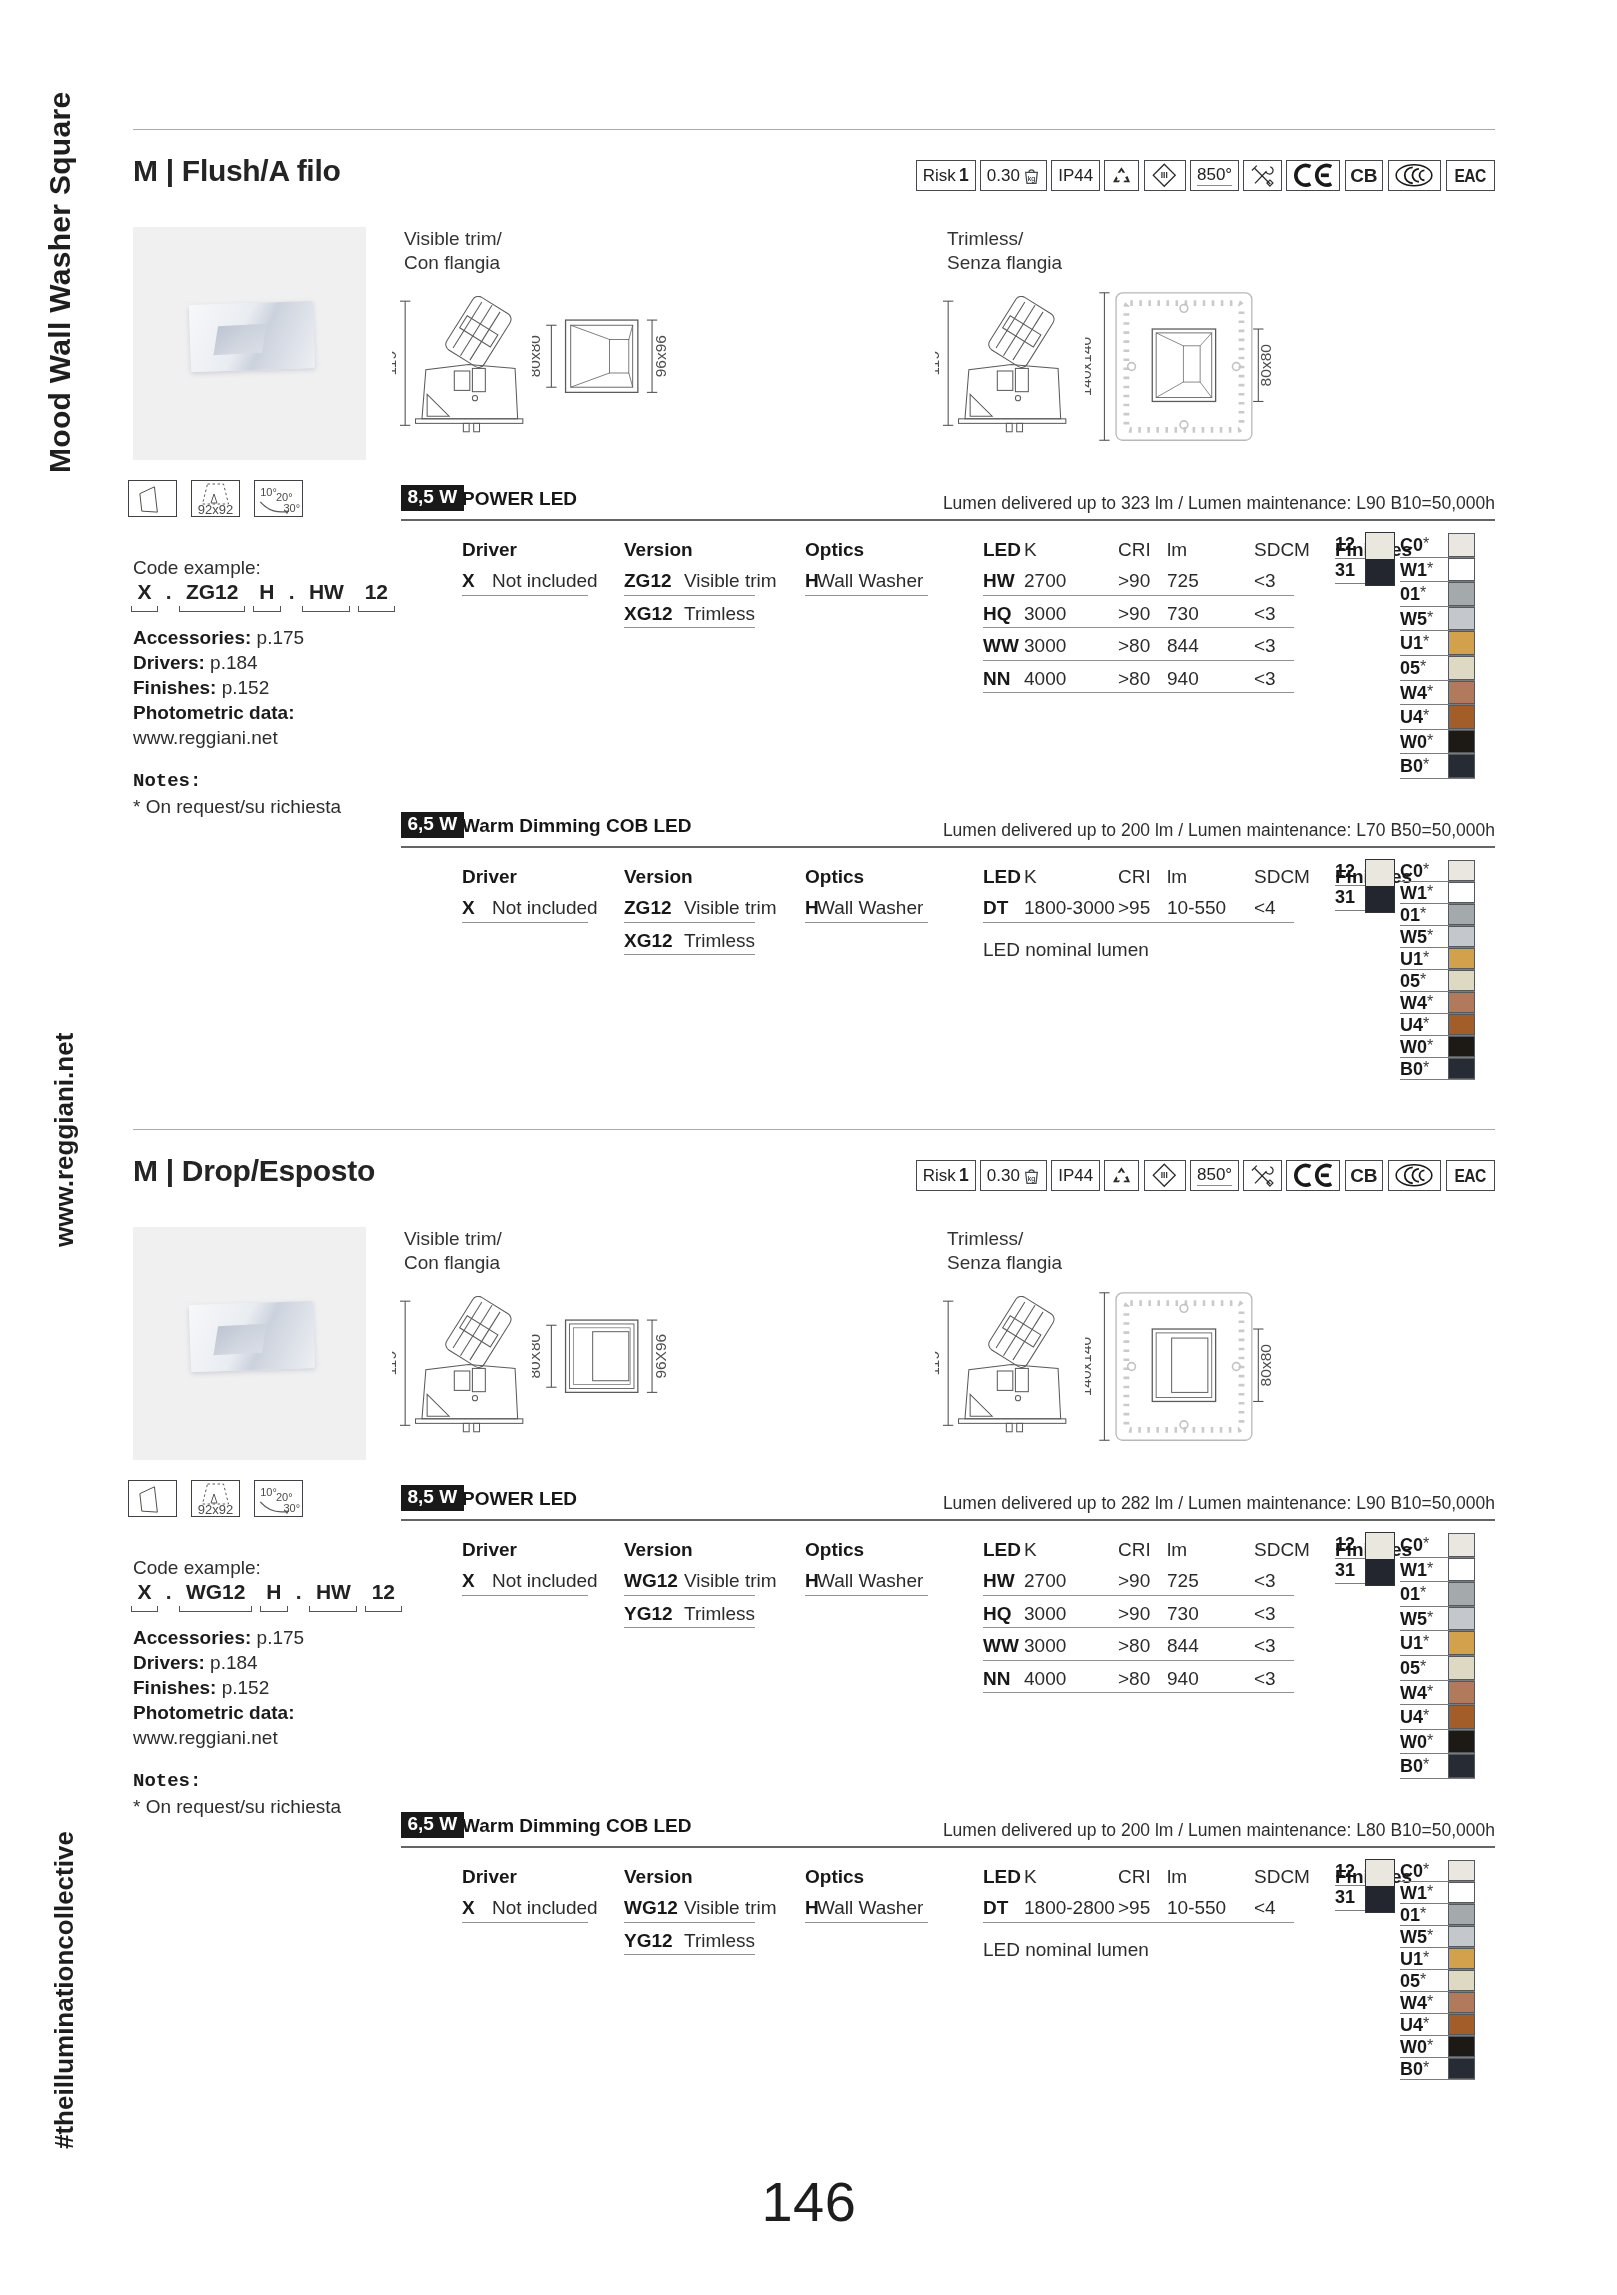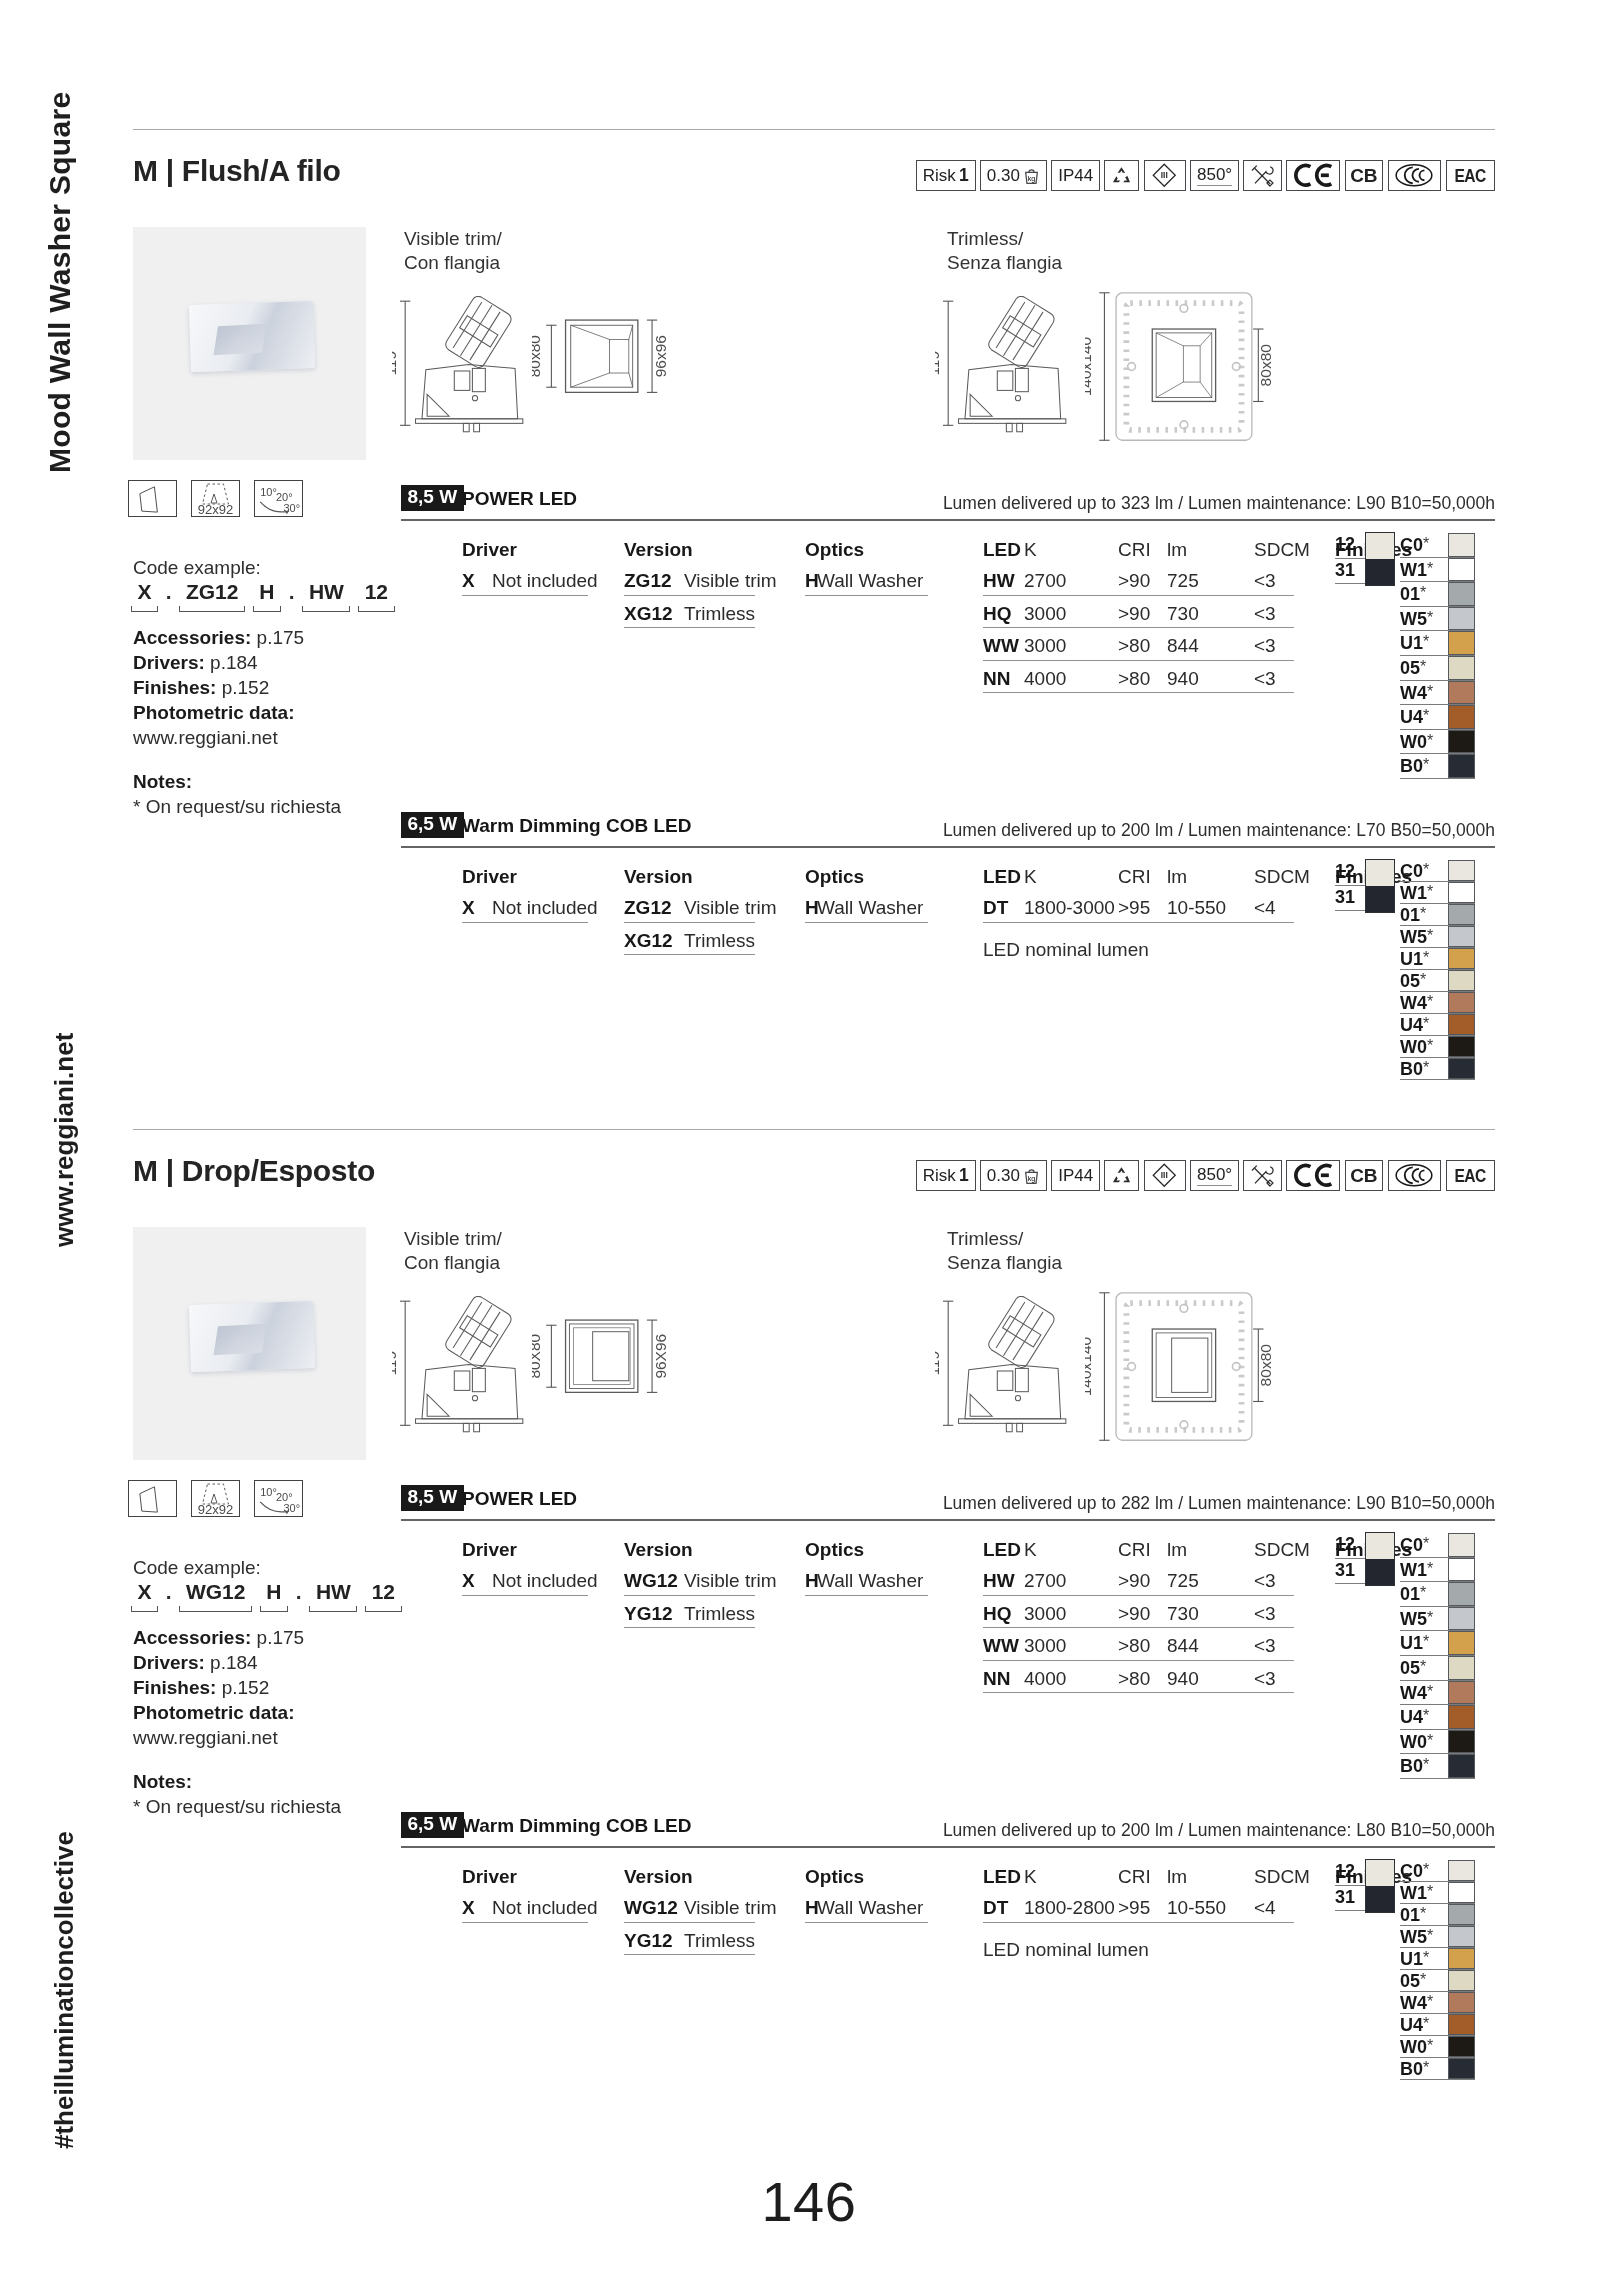--- a/index.html
+++ b/index.html
@@ -52,21 +52,21 @@
   .code-label {position:absolute; font-size:19px; color:#2e2e2e;}
   .code-row {position:absolute; display:flex; align-items:flex-end; gap:7.8px;}
   .tok {position:relative; font-weight:bold; font-size:21px; padding:0 6.5px 9px; color:#222;}
   .tok::after {content:""; position:absolute; left:0; right:0; bottom:1.3px; height:5.2px;
                border-left:1.3px solid #555; border-right:1.3px solid #555; border-bottom:1.3px solid #555;}
   .dot {font-weight:bold; font-size:21px; padding-bottom:9px;}
 
   
   .info {position:absolute; width:272px; font-size:19px; line-height:25px; color:#2d2d2d;}
   .info b {color:#1b1b1b;}
-  .info .notes {margin-top:19.4px;}
+  .info .notes {margin-top:19.4px;font-family:Liberation Mono, monospace;}
 
   
   .ptable {position:absolute; left:401px; width:1094px;}
   .pt-badge {position:absolute; left:0; top:0; background:#191919; color:#fff; font-size:19px;
              font-weight:bold; padding:1.3px 6.5px 3.2px;}
   .pt-name {position:absolute; left:61px; top:2.6px; font-weight:bold; font-size:19px; color:#161616;}
   .pt-lumen {position:absolute; right:0; top:8px; font-size:17.5px; color:#2e2e2e;}
   .pt-rule {position:absolute; left:0; top:34px; width:1094px; height:1.9px; background:#636567;}
   .cell {position:absolute; font-size:19px; white-space:nowrap; color:#2b2b2b;}
   .b {font-weight:bold; color:#181818;}

